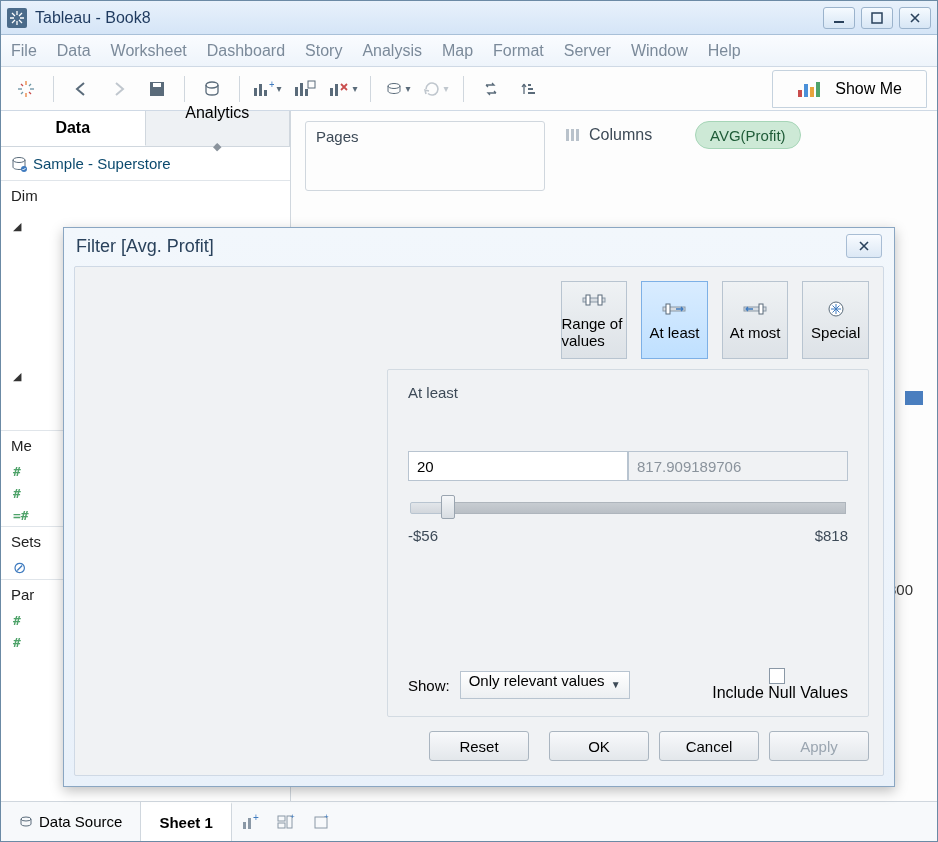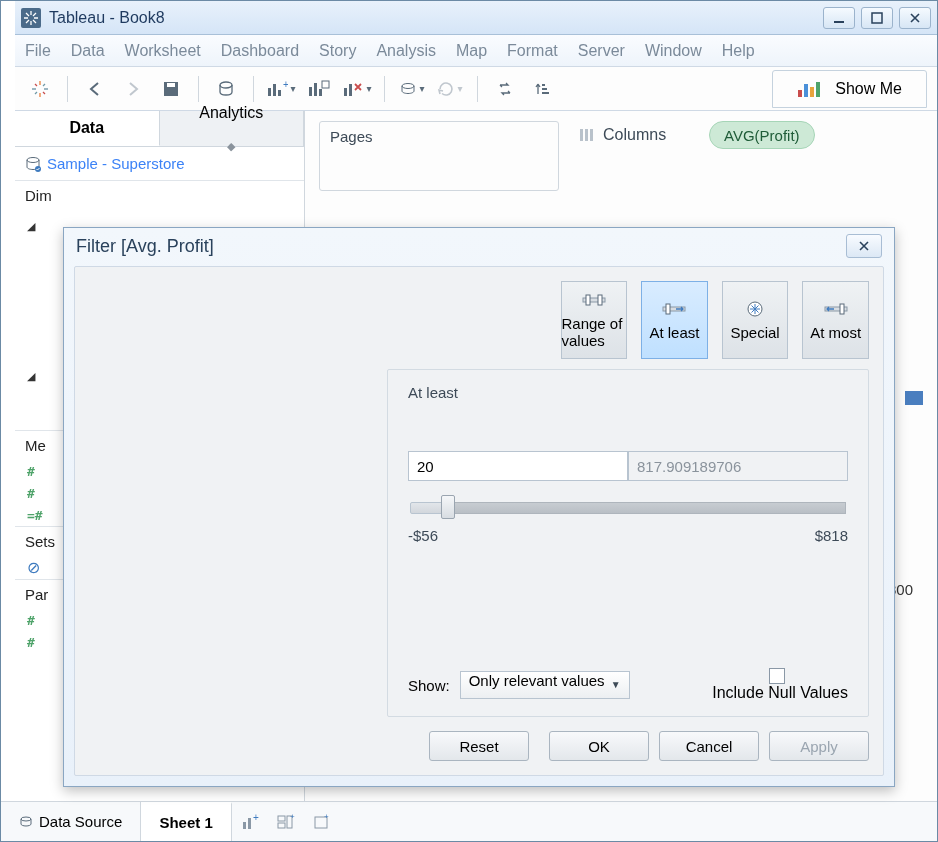--- a/index.html
+++ b/index.html
@@ -1,35 +1,35 @@
 <!DOCTYPE html>
 <html><head>
 <meta charset="utf-8">
 <style>
   * { box-sizing: border-box; font-family: "Segoe UI", Tahoma, sans-serif; }
   body { margin: 0; background: #fff; }
-  .window { width: 938px; height: 842px; border: 1px solid #6b8aa5; background: #fff; position: relative; padding-left: 14px; }
+  .window { width: 938px; height: 842px; border: 1px solid #6b8aa5; background: #fff; position: relative; }
   .titlebar { height: 34px; background: linear-gradient(#e8f1fb,#d5e5f7); border-bottom: 1px solid #a8c0d8; display:flex; align-items:center; padding:0 6px; }
   .titlebar .app-icon { width:20px; height:20px; margin-right:8px; }
   .titlebar .title { font-size:16px; color:#1f3a5f; flex:1; }
   .win-controls { display:flex; gap:6px; }
   .win-btn { width:32px; height:22px; border:1px solid #9bb3cc; border-radius:3px; background:linear-gradient(#f5faff,#d7e6f5); display:flex; align-items:center; justify-content:center; cursor:pointer; }
   .menubar { height:32px; display:flex; align-items:center; padding:0 10px; background:linear-gradient(#fafcff,#eef4fb); border-bottom:1px solid #cfd9e5; }
   .menubar .menu-item { margin-right:20px; color:#7b8a9a; font-size:16px; cursor:pointer; }
   .toolbar { height:44px; display:flex; align-items:center; padding:0 10px; border-bottom:1px solid #cfd9e5; background:#fdfdfd; gap:8px; }
   .tool-btn { width:30px; height:30px; display:flex; align-items:center; justify-content:center; color:#5a6b7a; cursor:pointer; border-radius:3px; }
   .tool-sep { width:1px; height:26px; background:#d0d7de; margin:0 4px; }
   .showme { margin-left:auto; height:38px; border:1px solid #c5d2de; border-radius:3px 3px 0 0; background:#fdfdfd; display:flex; align-items:center; padding:0 24px; font-size:16px; cursor:pointer; }
   .body-row { display:flex; height:calc(842px - 34px - 32px - 44px - 40px); }
   .left-pane { width:290px; border-right:1px solid #d0d7de; display:flex; flex-direction:column; }
   .lp-tabs { height:36px; display:flex; border-bottom:1px solid #d0d7de; }
   .lp-tab { flex:1; display:flex; align-items:center; justify-content:center; font-size:16px; border-right:1px solid #d0d7de; cursor:pointer; }
   .lp-tab.active { background:#fff; border-bottom:1px solid #fff; font-weight:600; }
   .lp-tab:not(.active) { background:#eef1f4;flex-direction:column; }
-  .datasource { padding:8px 10px; font-size:15px; color:#3b82f6; display:flex; align-items:center; gap:6px; }
+  .datasource { padding:8px 10px; font-size:15px; color:#0c4a6e; display:flex; align-items:center; gap:6px; }
   .section-label { padding:6px 10px; font-size:15px; color:#222; border-top:1px solid #e0e5ea; }
   .num-icon { color:#4fa36a; font-weight:bold; font-family:monospace; margin-right:6px; }
   .center-pane { flex:1; background:#fdfdfd; position:relative; }
   .shelf-area { padding:10px 14px; display:flex; gap:20px; }
   .pages-box { width:240px; height:70px; border:1px solid #d0d7de; border-radius:3px; padding:6px 10px; font-size:15px; color:#3d4a57; }
   .shelves { flex:1; display:flex; flex-direction:column; gap:6px; }
   .shelf-row { display:flex; align-items:center; }
   .shelf-label { width:130px; font-size:16px; color:#3d4a57; display:flex; align-items:center; gap:8px; }
   .pill { height:28px; border-radius:14px; padding:0 14px; display:flex; align-items:center; font-size:15px; }
   .pill.green { background:#cde9d6; border:1px solid #a6d5b7; color:#1f5c38; }
@@ -322,33 +322,33 @@
         </div>
         <div class="mode-btn selected">
           <svg class="mode-icon" viewBox="0 0 24 18">
               <rect x="1" y="7" width="22" height="4" fill="#d8dde2" stroke="#8a98a6"></rect>
               <rect x="4" y="4" width="4" height="10" fill="#fff" stroke="#5a6b7a"></rect>
               <path d="M14 9h7m-2-2 2 2-2 2" fill="none" stroke="#3f7bbf" stroke-width="1.3"></path>
             </svg>
           <span>At least</span>
         </div>
         <div class="mode-btn">
-          <svg class="mode-icon" viewBox="0 0 18 18">
-              <circle cx="9" cy="9" r="7" fill="#fff" stroke="#5a6b7a"></circle>
-              <path d="M9 4v10M4 9h10M5.5 5.5l7 7M12.5 5.5l-7 7" stroke="#3f7bbf" stroke-width="1"></path>
-            </svg>
-          <span>Special</span>
-        </div>
-        <div class="mode-btn">
           <svg class="mode-icon" viewBox="0 0 24 18">
               <rect x="1" y="7" width="22" height="4" fill="#d8dde2" stroke="#8a98a6"></rect>
               <rect x="16" y="4" width="4" height="10" fill="#fff" stroke="#5a6b7a"></rect>
               <path d="M10 9H3m2-2-2 2 2 2" fill="none" stroke="#3f7bbf" stroke-width="1.3"></path>
             </svg>
           <span>At most</span>
+        </div>
+        <div class="mode-btn">
+          <svg class="mode-icon" viewBox="0 0 18 18">
+              <circle cx="9" cy="9" r="7" fill="#fff" stroke="#5a6b7a"></circle>
+              <path d="M9 4v10M4 9h10M5.5 5.5l7 7M12.5 5.5l-7 7" stroke="#3f7bbf" stroke-width="1"></path>
+            </svg>
+          <span>Special</span>
         </div>
       </div>
 
       <div class="range-panel">
         <div class="range-title">At least</div>
         <div class="value-row">
           <input class="value-input" value="20" style="">
           <input class="value-input ro" readonly="" value="817.909189706" style="">
         </div>
         <div class="slider-wrap">

